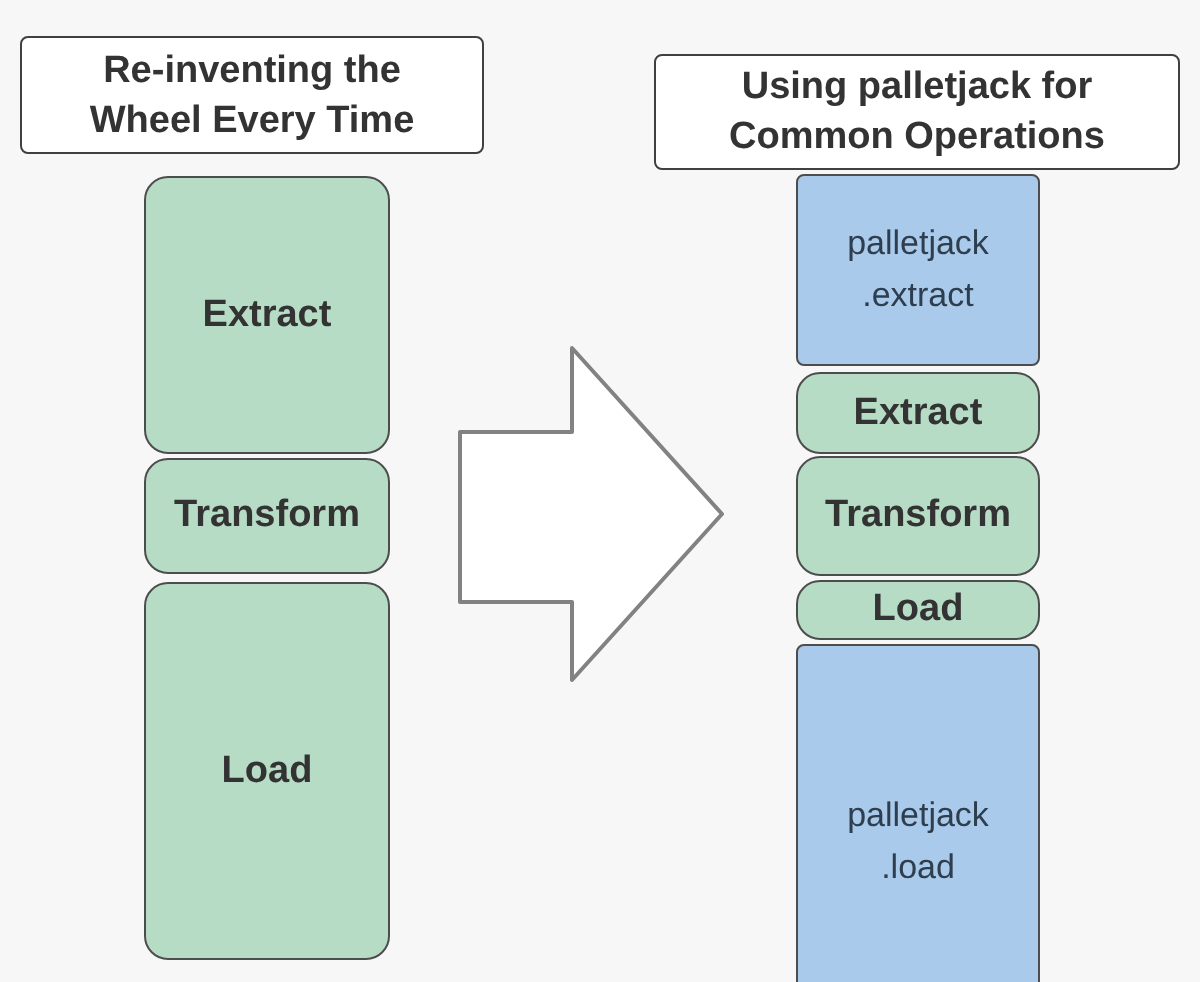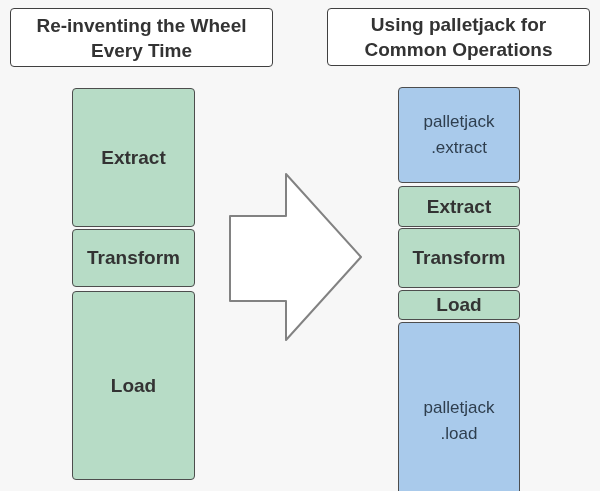--- a/index.html
+++ b/index.html
@@ -24,39 +24,40 @@
     display: flex;
     align-items: center;
     justify-content: center;
     text-align: center;
     font-weight: bold;
     font-size: 19px;
     line-height: 25px;
     padding: 2px 10px;
     color: var(--text, #333333);
   }
-  .left-title  { left: 10px;  top: 8px; width: 263px; height: 59px; }
-  .right-title { left: 327px; top: 8px; width: 263px; height: 58px; }
+  .left-title  { left: 10px;  top: 18px; width: 232px; height: 59px; }
+  .right-title { left: 327px; top: 27px; width: 263px; height: 58px; }
 
   .box {
     position: absolute;
     box-sizing: border-box;
     border: 1px solid var(--box-border, #4d4d4d);
     border-radius: 4px;
     display: flex;
     align-items: center;
     justify-content: center;
     text-align: center;
     padding: 2px 24px;
   }
   .green {
     background: var(--box-green, #b7dcc6);
     font-weight: bold;
     font-size: 19px;
     color: var(--text, #333333);
+    border-radius: 12px;
   }
   .blue {
     background: var(--box-blue, #a9caeb);
     font-weight: normal;
     font-size: 17px;
     line-height: 26px;
     color: var(--palletjack-text, #2e3e4e);
   }
 
   .l-extract    { left: 72px;  top: 88px;  width: 123px; height: 139px; }

